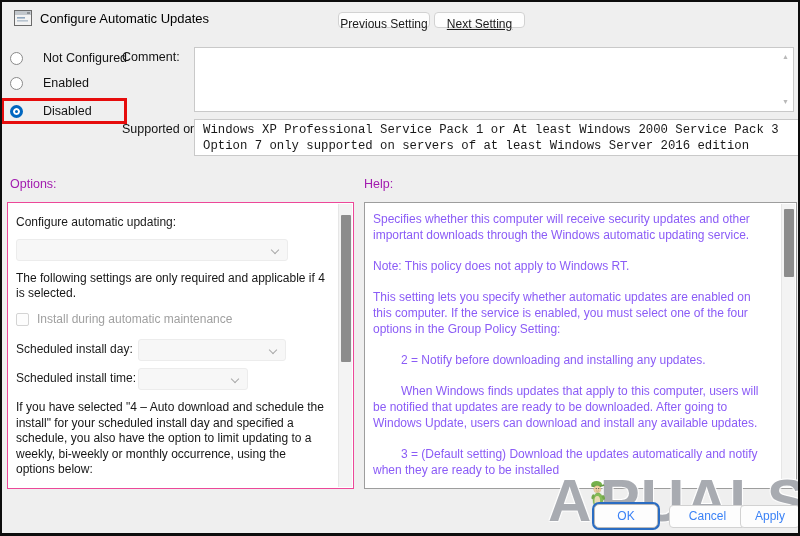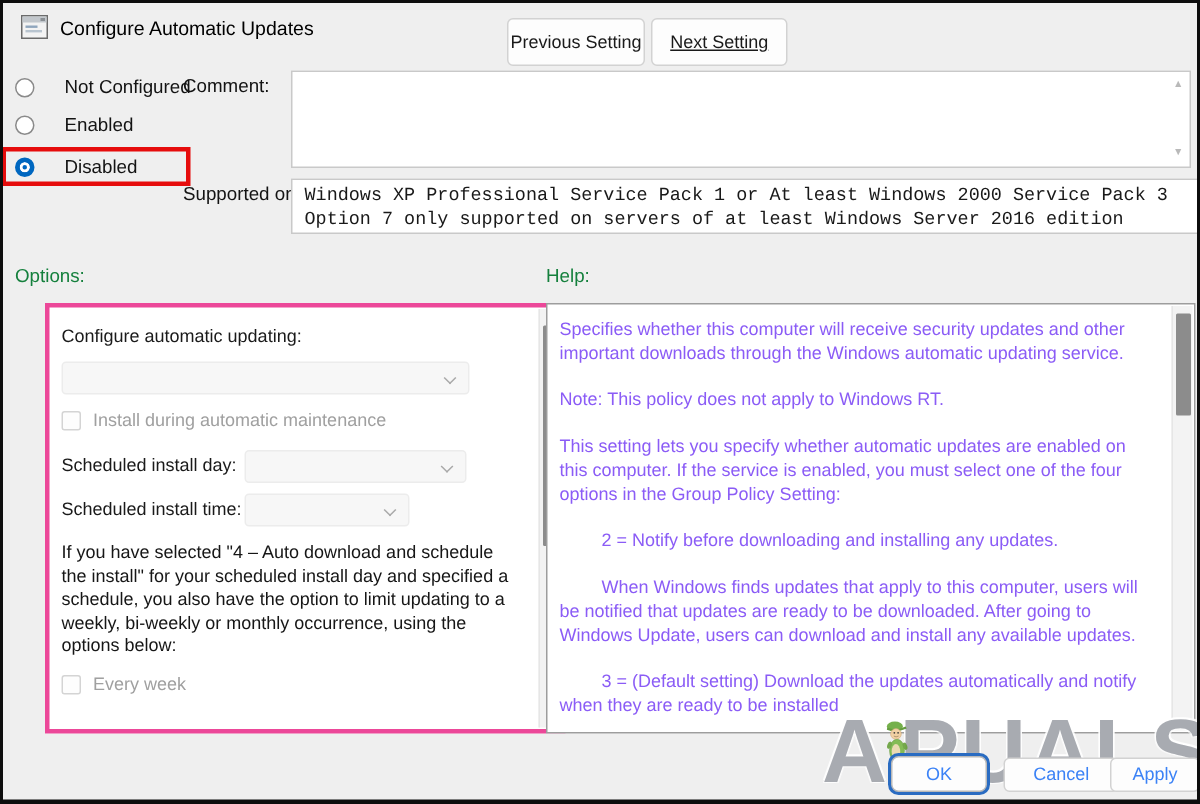--- a/index.html
+++ b/index.html
@@ -6,21 +6,21 @@
   body { font-family:"Liberation Sans","DejaVu Sans",sans-serif; background:#fff; }
   .window {
     position:relative; width:800px; height:536px; background:#efefef;
     border:2px solid #0d0d0d; border-bottom-width:3px; overflow:hidden;
     font-size:12.5px; color:#111;
   }
   
   .title-row { position:absolute; left:12px; top:8px; display:flex; align-items:center; gap:8px; }
   .app-icon { width:18px; height:16px; display:block; }
   .title-text { font-size:13px; color:#000; }
-  .nav-btn { position:absolute; top:10px; height:32px; background:#fdfdfd; border:1px solid #d2d2d2;
+  .nav-btn { position:absolute; top:10px; height:16px; background:#fdfdfd; border:1px solid #d2d2d2;
     border-radius:4px; font-size:12px; color:#1a1a1a; text-align:center; line-height:22px; cursor:default; }
   .btn-prev { left:336px; width:92px; }
   .btn-next { left:432px; width:91px;text-decoration:underline; }
   
   .radio-group { position:absolute; left:8px; top:46px; }
   .radio-row { display:flex; align-items:center; gap:20px; padding:3px 0; margin-bottom:5px; }
   .radio-row.highlighted { border:3px solid #e60c0c; padding:3px 10px 3px 6px; margin-left:-9px; background:transparent; }
   .radio-circle { width:13px; height:13px; border-radius:50%; border:1px solid #8a8a8a; background:#fff; flex:0 0 auto; }
   .radio-circle.checked { border:3px solid #0067c0; background:#0067c0; box-shadow:inset 0 0 0 2px #fff; }
   .radio-label { font-size:12.5px; color:#131313; white-space:nowrap; }
@@ -28,26 +28,26 @@
   .field-label { position:absolute; left:120px; font-size:12.5px; color:#131313; }
   .comment-label { top:48px; }
   .comment-box { position:absolute; left:192px; top:45px; width:600px; height:65px;
     background:#fff; border:1px solid #c9c9c9; }
   .supported-label { top:120px; }
   .supported-box { position:absolute; left:192px; top:117px; width:692px; height:37px;
     background:#fff; border:1px solid #c9c9c9; padding:3px 26px 0 8px; font-size:12.3px; line-height:15.5px; color:#191919;font-family:Liberation Mono, monospace; }
   .mini-arrow { position:absolute; right:4px; font-size:7px; color:#b9b9b9; line-height:8px; }
   .arrow-up { top:5px; } .arrow-down { bottom:5px; }
   
-  .panel-label { position:absolute; top:175px; font-size:12.5px; color:#15803d; }
+  .panel-label { position:absolute; top:175px; font-size:12.5px; color:#a21caf; }
   .options-title { left:8px; }
   .help-title { left:362px; }
   
   .options-box { position:absolute; left:5px; top:200px; width:347px; height:287px;
-    background:#fff; border:3px solid #ec4899; overflow:hidden; z-index:1;margin-left:23px; }
+    background:#fff; border:1px solid #ec4899; overflow:hidden; z-index:1; }
   .options-content { padding:12px 26px 0 8px; font-size:12px; line-height:15.5px; color:#1a1a1a; }
   .opt-label { margin-bottom:8px; }
   .dropdown { position:relative; height:22px; background:#f7f7f7; border:1px solid #ececec;
     border-radius:3px; margin-bottom:10px; }
   .dd-updating { width:272px; }
   .chevron { position:absolute; right:9px; top:7px; width:6px; height:6px;
     border-right:1.4px solid #a9a9a9; border-bottom:1.4px solid #a9a9a9; transform:rotate(45deg); }
   .opt-para { margin-bottom:10px; color:#161616; }
   .check-row { display:flex; align-items:center; gap:8px; margin-bottom:12px; }
   .checkbox { width:13px; height:13px; border:1px solid #d4d4d4; background:#fdfdfd; border-radius:2px; flex:0 0 auto; }
@@ -134,20 +134,21 @@
   <div class="panel-label options-title">Options:</div>
   <div class="panel-label help-title">Help:</div>
 
   <div class="options-box">
     <div class="options-content">
       <div class="opt-label">Configure automatic updating:</div>
       <div class="dropdown dd-updating">
         <span></span>
         <span class="chevron"></span>
       </div>
+      <div class="opt-para">The following settings are only required and applicable if 4 is selected.</div>
       <div class="check-row">
         <span class="checkbox"></span>
         <span class="check-label">Install during automatic maintenance</span>
       </div>
       <div class="sched-row">
         <span class="sched-label">Scheduled install day:</span>
         <div class="dropdown dd-day">
           <span></span>
           <span class="chevron"></span>
         </div>

